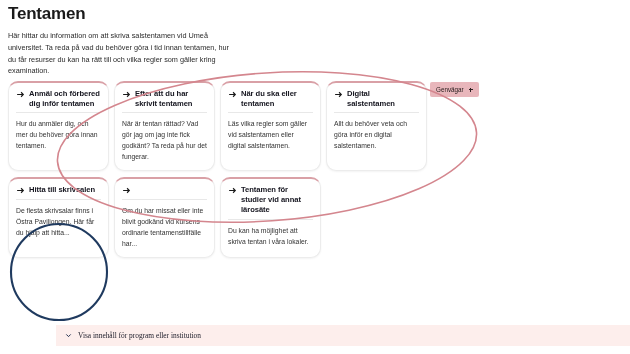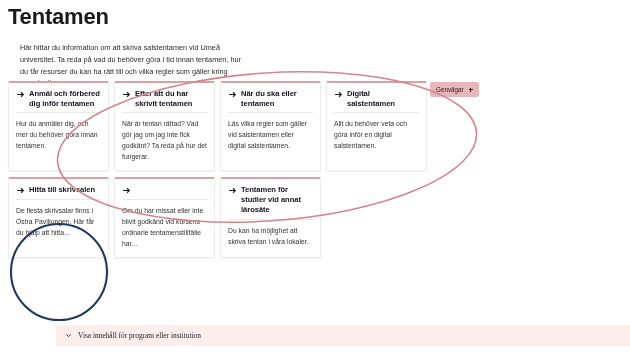--- a/index.html
+++ b/index.html
@@ -25,51 +25,51 @@
   }
 
   
   .page-header {
     position: absolute;
     left: 8px;
     top: 4px;
     width: 300px;
   }
   .page-title {
-    font-size: 22px;
+    font-size: 17px;
     font-weight: bold;
     color: #1a1a1a;
     margin: 0 0 6px 0;
     letter-spacing: -0.2px;
   }
   .page-intro {
     font-size: 7.3px;
     line-height: 1.62;
     color: #2b2b2b;
-    margin: 12px;
+    margin: 0;
     width: 228px;
   }
 
   
   .card-grid {
     position: absolute;
     left: 8px;
     top: 81px;
     width: 420px;
     display: flex;
     flex-wrap: wrap;
     gap: 6px 5px;
     align-content: flex-start;
   }
   .card {
     width: 101px;
     background: #ffffff;
     border: 1px solid #ececec;
     border-top: 2px solid #d9a0a6;
-    border-radius: 2px;
+    border-radius: 10px;
     box-sizing: border-box;
     padding: 6px 7px 8px 7px;
     box-shadow: 0 1px 2px rgba(0,0,0,0.05);
     min-height: 68px;
     position: relative;
   }
   .card-row2 { min-height: 74px; }
 
   .card-head {
     display: flex;

